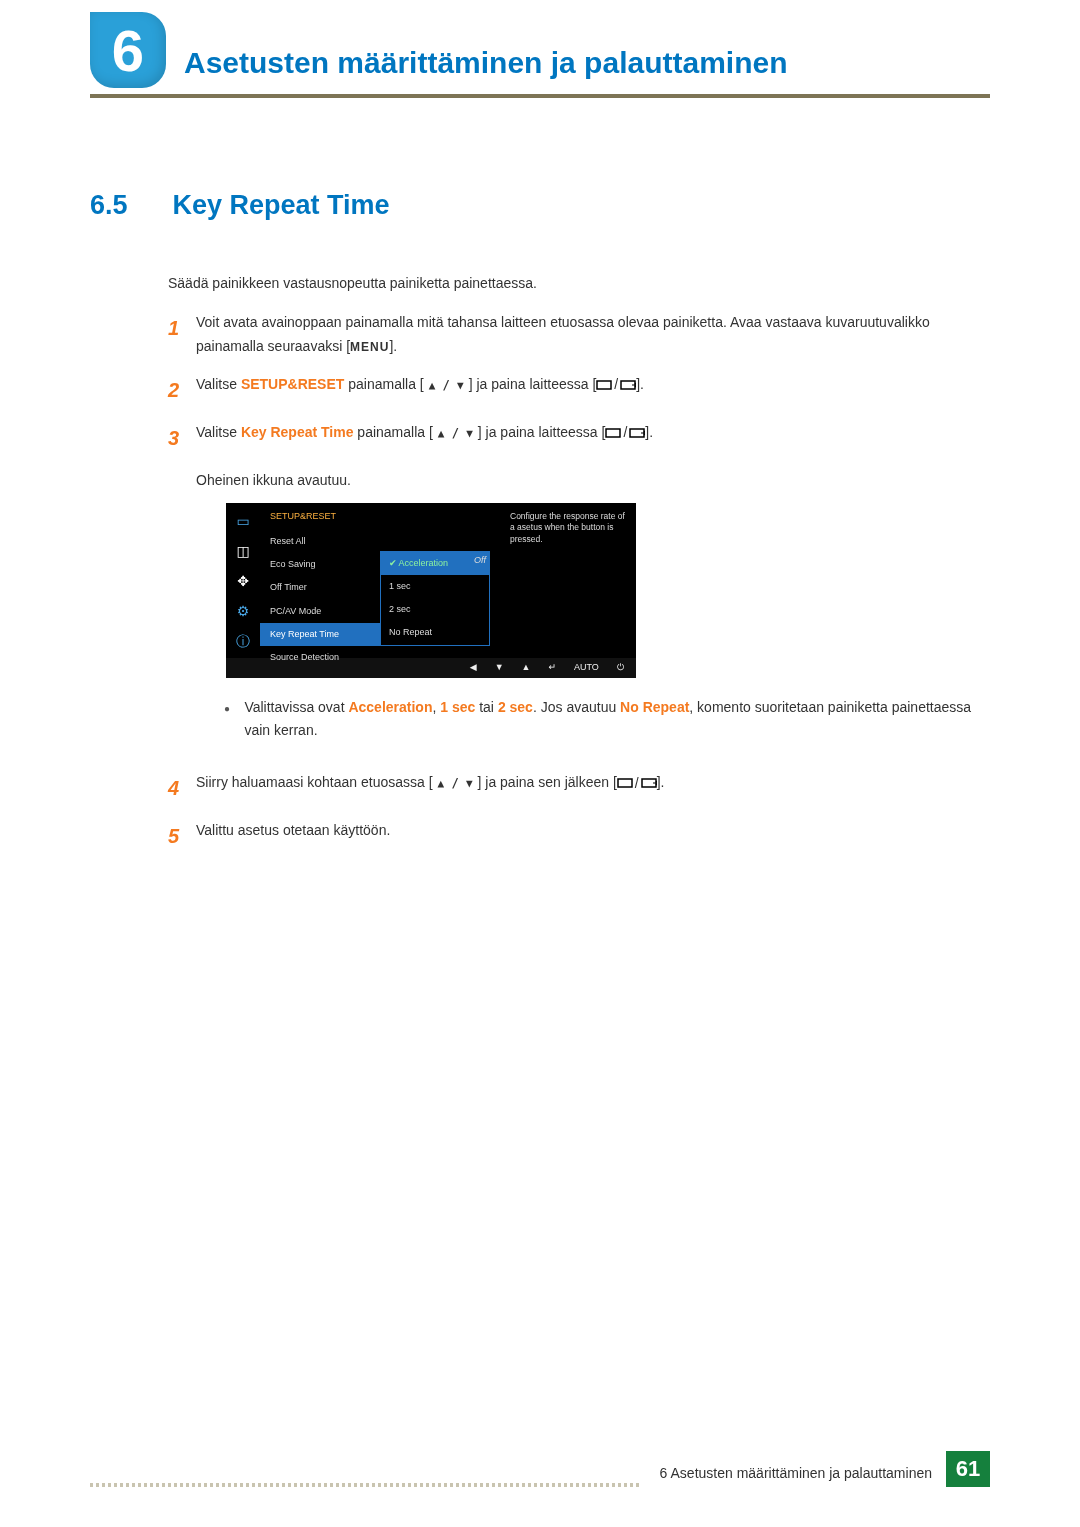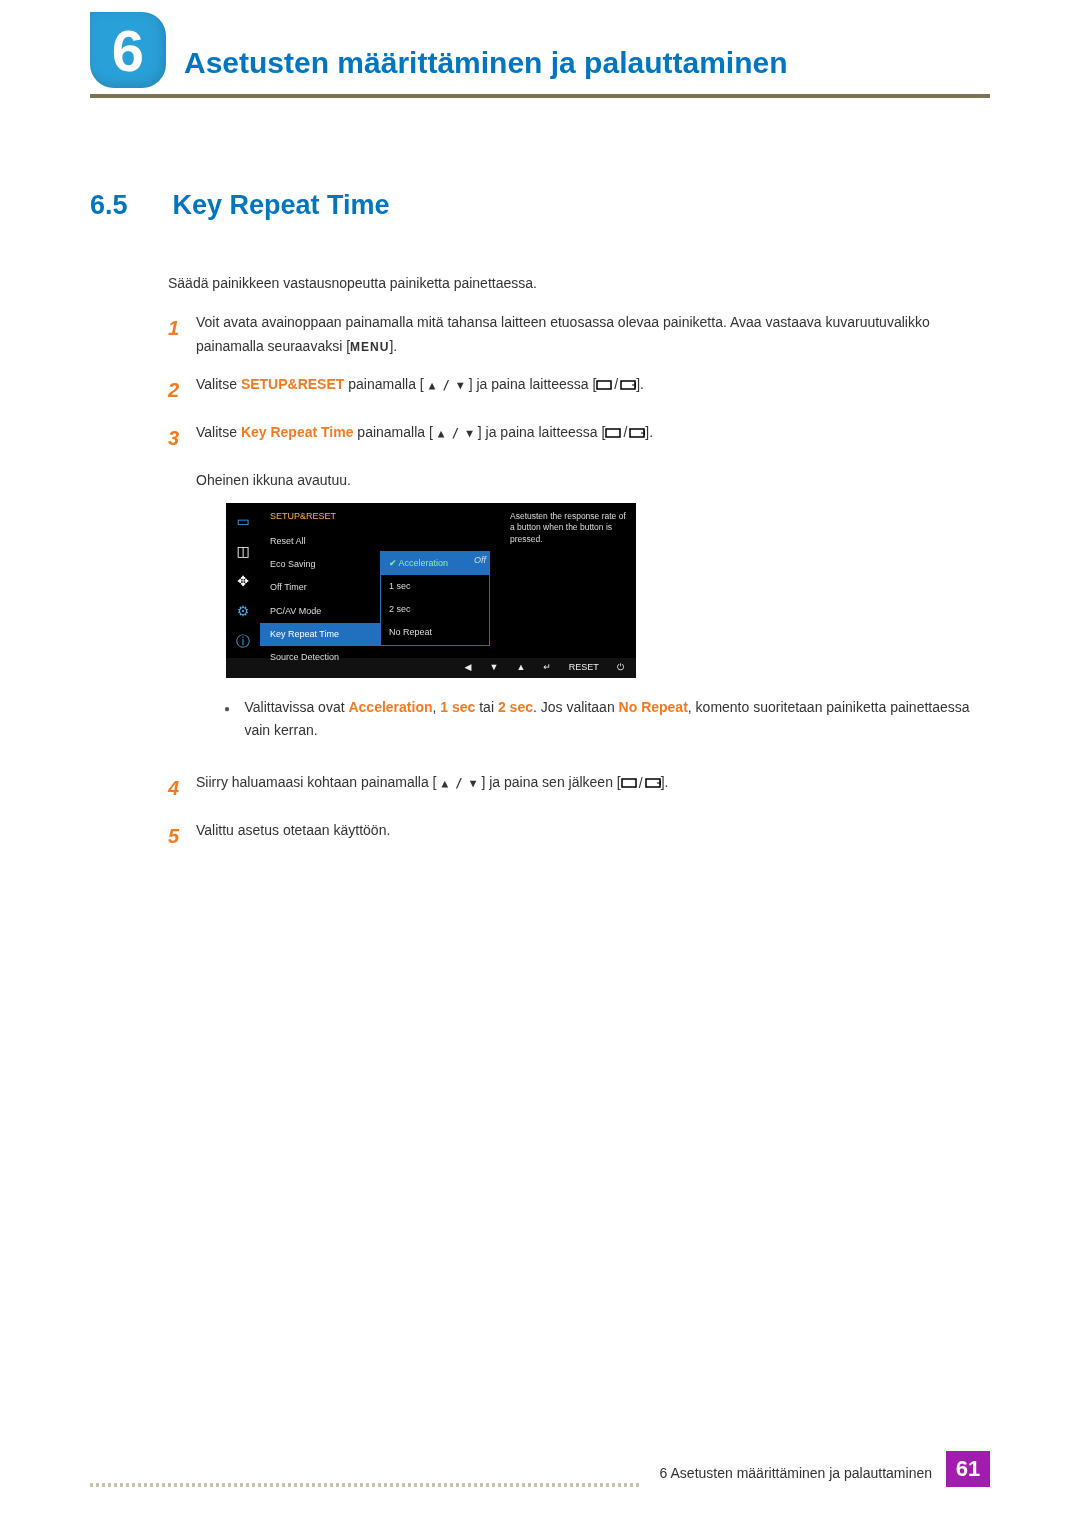--- a/index.html
+++ b/index.html
@@ -201,21 +201,21 @@
   }
   .footer-line {
     flex: 1;
     height: 4px;
     background: repeating-linear-gradient(90deg, #c9c4b0 0 3px, transparent 3px 6px);
     margin-right: 20px;
   }
   .footer-text { font-size: 14px; color: #333; align-self: flex-end; padding-bottom: 6px; }
   .footer-page {
     width: 44px; height: 36px;
-    background: #a21caf;
+    background: #15803d;
     color: #fff;
     font-size: 22px;
     font-weight: bold;
     display: flex; align-items: center; justify-content: center;
     margin-left: 14px;
   }
 </style>
 </head>
 <body>
 
@@ -282,46 +282,46 @@
               <div class="osd-item">Source Detection</div>
             </div>
             <div class="osd-col2">
               <div class="dd">
                 <div class="dd-item sel">Acceleration</div>
                 <div class="dd-item">1 sec</div>
                 <div class="dd-item">2 sec</div>
                 <div class="dd-item">No Repeat</div>
               </div>
             </div>
-            <div class="osd-col3">Asetusten the response rate of a button when the button is pressed.</div>
+            <div class="osd-col3">Configure the response rate of a asetus when the button is pressed.</div>
             <div class="osd-value">Off</div>
           </div>
           <div class="osd-bottom">
             <span>◀</span>
             <span>▼</span>
             <span>▲</span>
             <span>↵</span>
-            <span>RESET</span>
+            <span>AUTO</span>
             <span>⏻</span>
           </div>
         </div>
 
         <div class="bullet-item">
           <div class="bullet-dot">●</div>
           <div>
-            <span>Valittavissa ovat </span><span class="orange">Acceleration</span><span>, </span><span class="orange">1 sec</span><span> tai </span><span class="orange">2 sec</span><span>. Jos valitaan </span><span class="orange">No Repeat</span><span>, komento suoritetaan painiketta painettaessa vain kerran.</span>
+            <span>Valittavissa ovat </span><span class="orange">Acceleration</span><span>, </span><span class="orange">1 sec</span><span> tai </span><span class="orange">2 sec</span><span>. Jos avautuu </span><span class="orange">No Repeat</span><span>, komento suoritetaan painiketta painettaessa vain kerran.</span>
           </div>
         </div>
       </div>
     </div>
 
     <div class="step">
       <div class="step-num">4</div>
       <div class="step-body">
-        <span>Siirry haluamaasi kohtaan painamalla [</span><span class="inline-icon"><span class="tri">▲</span> / <span class="tri">▼</span></span><span>] ja paina sen jälkeen [</span><span class="rect-icons"><svg width="16" height="10">
+        <span>Siirry haluamaasi kohtaan etuosassa [</span><span class="inline-icon"><span class="tri">▲</span> / <span class="tri">▼</span></span><span>] ja paina sen jälkeen [</span><span class="rect-icons"><svg width="16" height="10">
               <rect x="1" y="1" width="14" height="8" fill="none" stroke="#000" stroke-width="1.5"></rect>
             </svg> / <svg width="16" height="10">
               <rect x="1" y="1" width="14" height="8" fill="none" stroke="#000" stroke-width="1.5"></rect>
               <path d="M12 5 L17 5 M15 3 L17 5 L15 7" stroke="#000" stroke-width="1.2" fill="none"></path>
             </svg></span><span>].</span>
       </div>
     </div>
 
     <div class="step">
       <div class="step-num">5</div>

